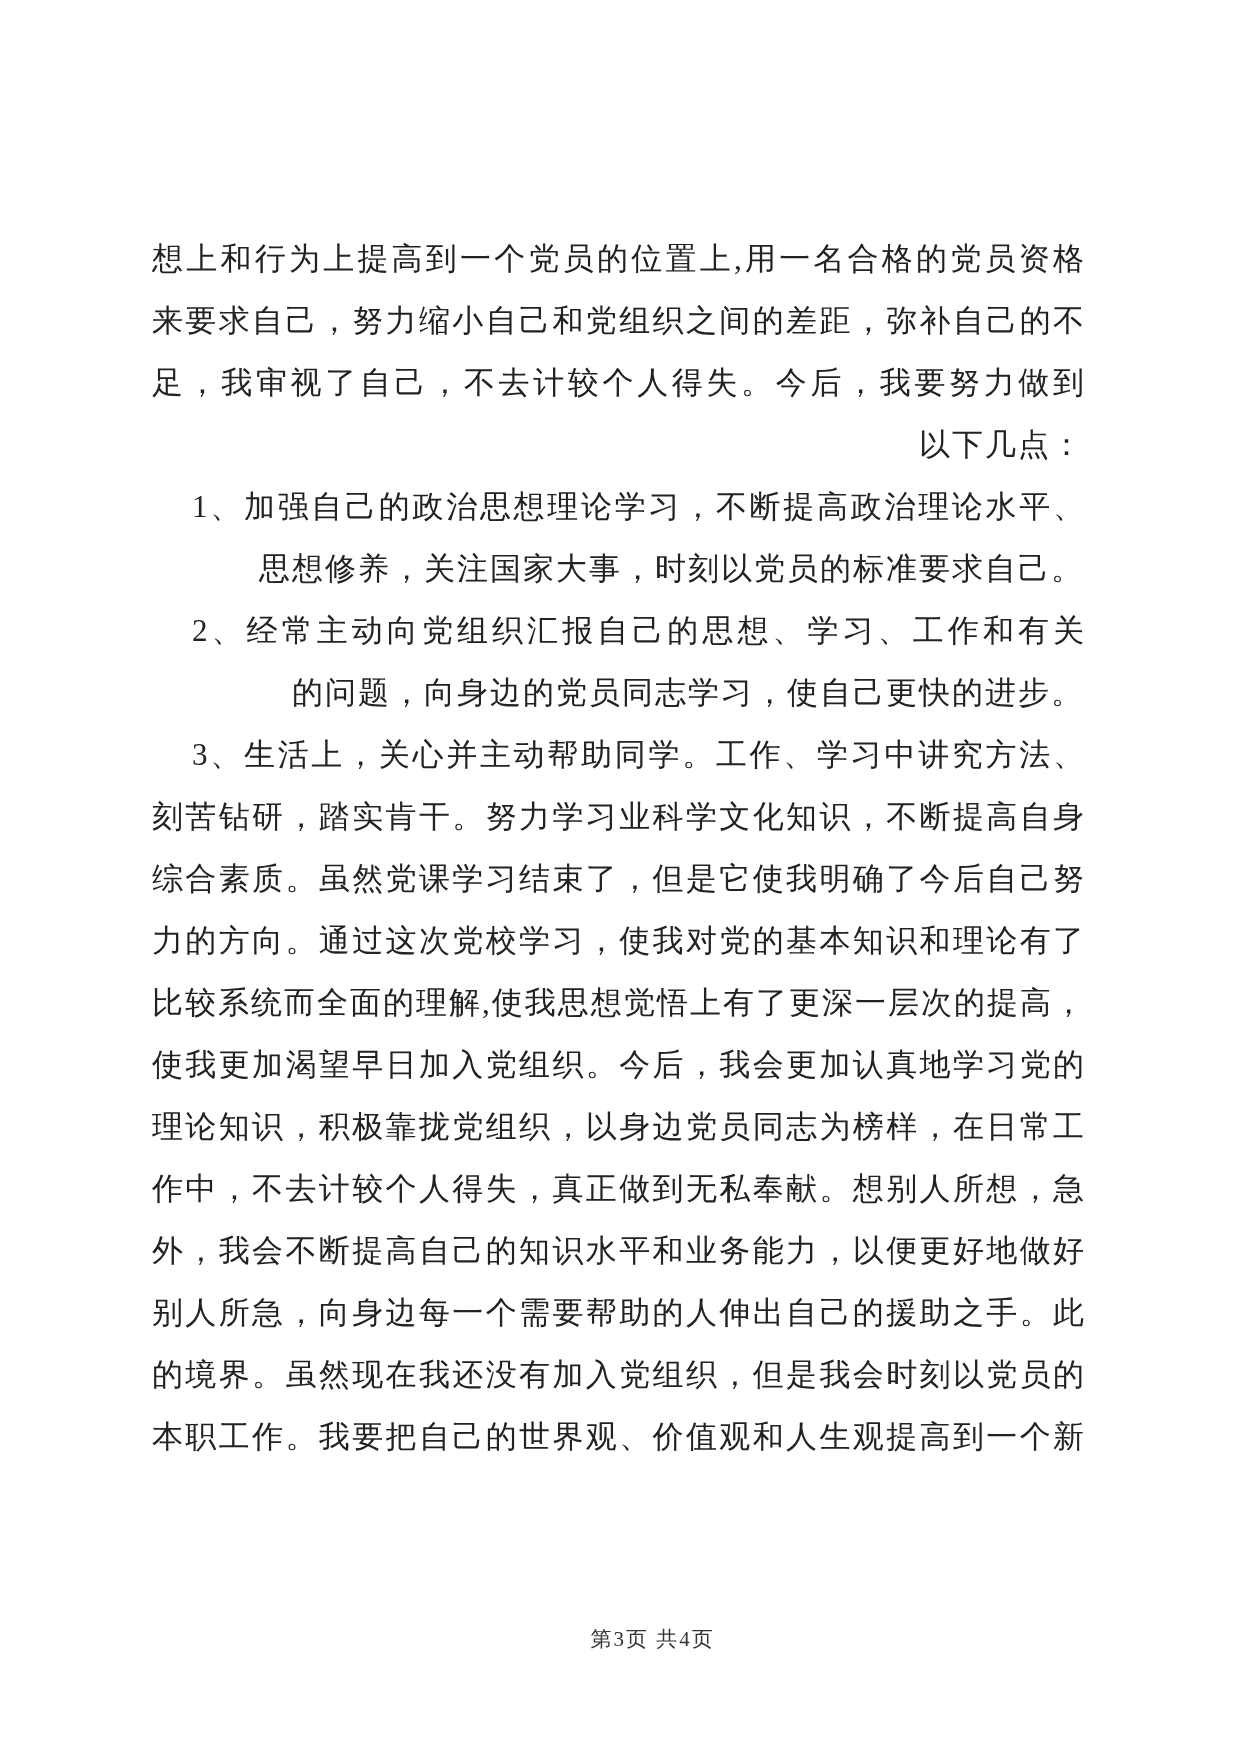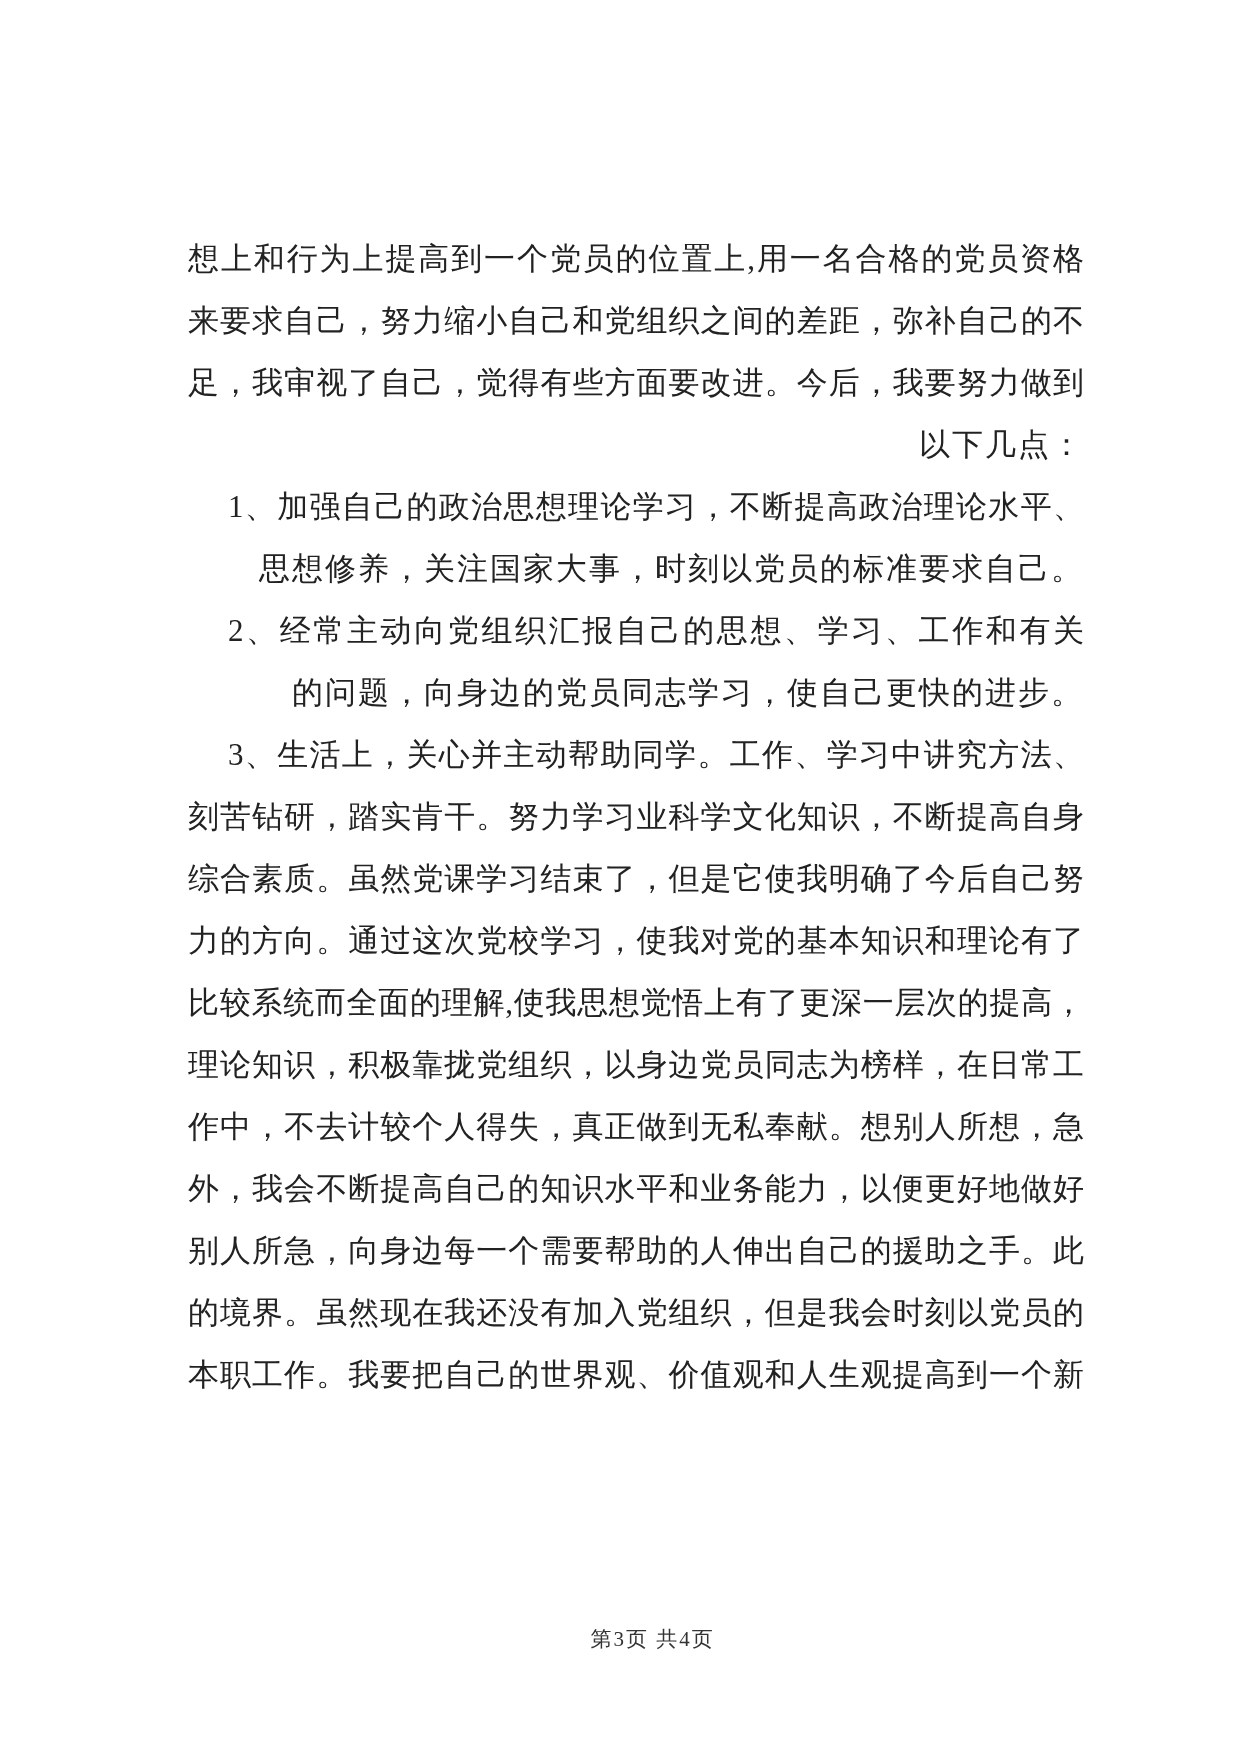--- a/index.html
+++ b/index.html
@@ -33,21 +33,20 @@
     overflow: hidden;
     white-space: normal;
     letter-spacing: 2px;
     text-align: right;
   }
   .line--justify {
     letter-spacing: 0;
     text-align: justify;
     text-align-last: justify;
     text-justify: inter-character;
-    margin-left: 36px;
   }
   .line--indent {
     text-indent: 40px;
   }
   .footer {
     position: absolute;
     left: 0;
     top: 1624px;
     width: 1241px;
     box-sizing: border-box;
@@ -59,31 +58,32 @@
     line-height: 30px;
   }
 </style>
 </head>
 <body>
 
 <div class="page">
   <div class="text-block" id="text-block">
       <div class="line line--justify">想上和行为上提高到一个党员的位置上,用一名合格的党员资格</div>
       <div class="line line--justify">来要求自己，努力缩小自己和党组织之间的差距，弥补自己的不</div>
-      <div class="line line--justify">足，我审视了自己，觉得有些方面要改进。今后，我要努力做到</div>
+      <div class="line line--justify">足，我审视了自己，不去计较个人得失。今后，我要努力做到</div>
       <div class="line">以下几点：</div>
       <div class="line line--justify line--indent">1、加强自己的政治思想理论学习，不断提高政治理论水平、</div>
       <div class="line">思想修养，关注国家大事，时刻以党员的标准要求自己。</div>
       <div class="line line--justify line--indent">2、经常主动向党组织汇报自己的思想、学习、工作和有关</div>
       <div class="line">的问题，向身边的党员同志学习，使自己更快的进步。</div>
       <div class="line line--justify line--indent">3、生活上，关心并主动帮助同学。工作、学习中讲究方法、</div>
       <div class="line line--justify">刻苦钻研，踏实肯干。努力学习业科学文化知识，不断提高自身</div>
       <div class="line line--justify">综合素质。虽然党课学习结束了，但是它使我明确了今后自己努</div>
       <div class="line line--justify">力的方向。通过这次党校学习，使我对党的基本知识和理论有了</div>
       <div class="line line--justify">比较系统而全面的理解,使我思想觉悟上有了更深一层次的提高，</div>
+      <div class="line line--justify">使我更加渴望早日加入党组织。今后，我会更加认真地学习党的</div>
       <div class="line line--justify">理论知识，积极靠拢党组织，以身边党员同志为榜样，在日常工</div>
       <div class="line line--justify">作中，不去计较个人得失，真正做到无私奉献。想别人所想，急</div>
       <div class="line line--justify">外，我会不断提高自己的知识水平和业务能力，以便更好地做好</div>
       <div class="line line--justify">别人所急，向身边每一个需要帮助的人伸出自己的援助之手。此</div>
       <div class="line line--justify">的境界。虽然现在我还没有加入党组织，但是我会时刻以党员的</div>
       <div class="line line--justify">本职工作。我要把自己的世界观、价值观和人生观提高到一个新</div>
     </div>
   <div class="footer">
     <span>第3页 共4页</span>
   </div>

